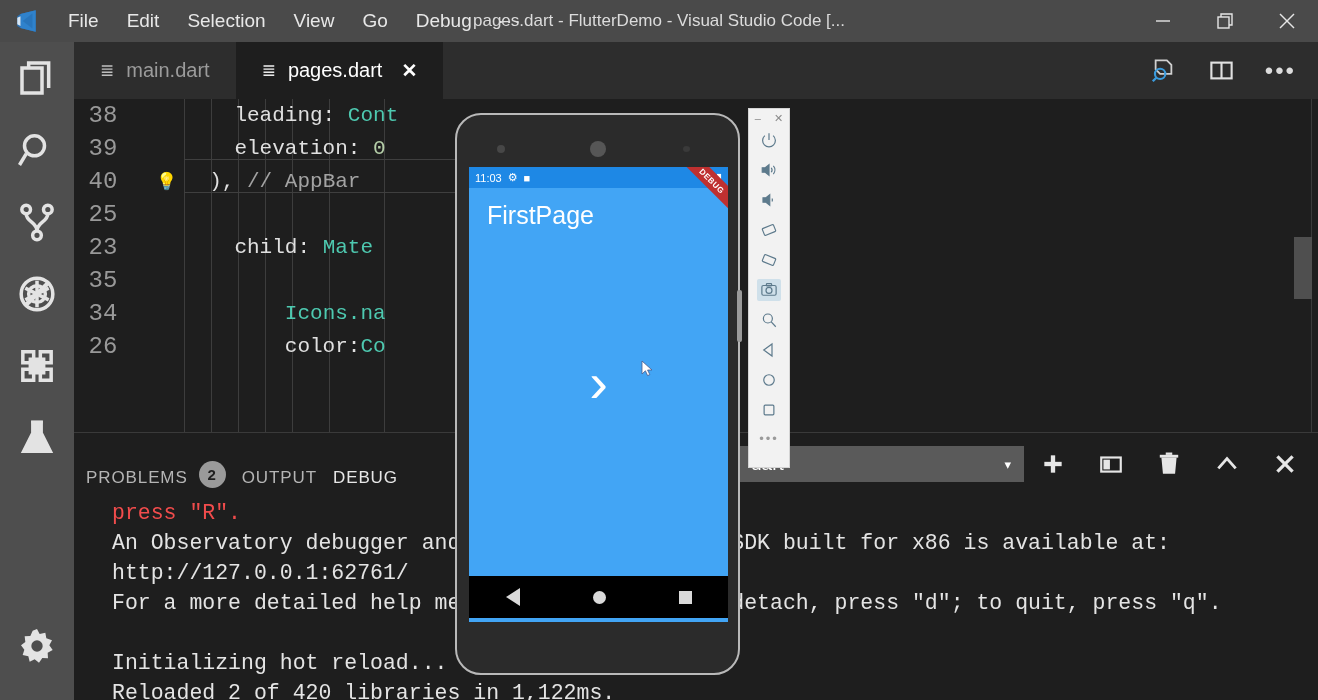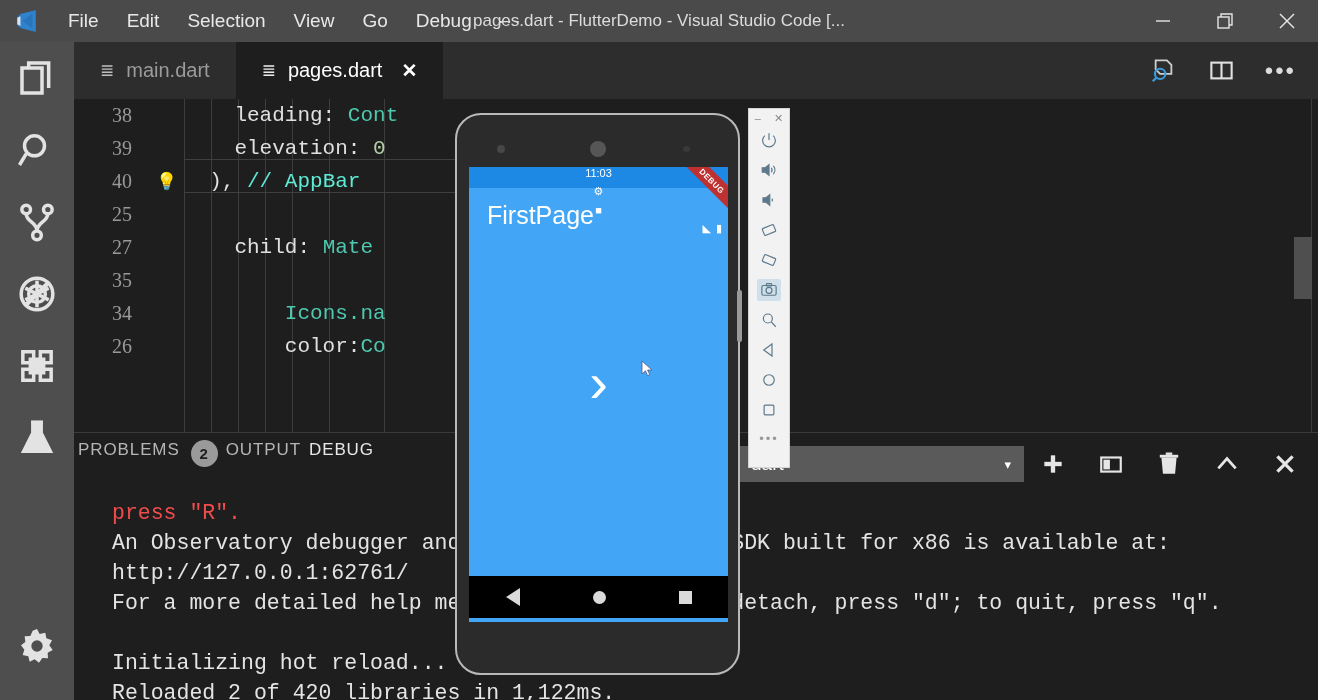--- a/index.html
+++ b/index.html
@@ -68,27 +68,27 @@
   .tb-act svg { width: 27px; height: 27px; }
   .tb-dots { color: #dcdcdc; font-size: 24px; letter-spacing: 2px; padding: 0 12px; }
 
   
   .codepane {
     position: absolute; left: 0; top: 57px; width: 1244px; height: 333px;
     background: #1e1e1e; overflow: hidden;
   }
   .code-row { display: flex; height: 33px; align-items: center; font-family: "Liberation Mono", monospace; font-size: 21px; }
   .ln {
-    width: 76px; text-align: right; padding-right: 18px; color: #999999; font-size: 20px;
-    font-family: Liberation Serif, serif; flex: none;
+    width: 76px; text-align: center; padding-right: 18px; color: #999999; font-size: 24px;
+    font-family: Liberation Mono, monospace; flex: none;
   }
   .bulb { width: 34px; text-align: center; flex: none; font-size: 17px; }
   .code-txt { white-space: pre; color: #e0e0e0; position: relative; }
   .k-type { color: #4ec9b0; }
-  .k-comment { color: #5eead4; margin-top: 35px; }
+  .k-comment { color: #a3a3a3; margin-top: 35px; }
   .k-num { color: #b5cea8; }
   .guides { position: absolute; left: 110px; top: 0; width: 400px; height: 333px; pointer-events: none; }
   .guide { position: absolute; top: 0; width: 1px; height: 333px; background: #3d3d3d; }
   .hline { position: absolute; left: 110px; width: 340px; height: 1px; background: #3f3f3f; }
 
   .editor-vscroll {
     position: absolute; right: 6px; top: 195px; width: 18px; height: 62px;
     background: #4f4f4f;
   }
   .editor-vscroll-track {
@@ -99,21 +99,21 @@
   }
 
   
   .panel {
     position: absolute; left: 0; top: 390px; width: 1244px; height: 310px; background: #1e1e1e;
   }
   .panel-top { position: absolute; left: 0; top: 0; width: 1244px; height: 1px; background: #3a3a3a; }
   .panel-tabs { position: absolute; left: 0; top: 8px; display: flex; align-items: center; height: 48px; }
   .ptab {
     color: #b5b5b5; font-size: 17px; letter-spacing: 0.9px; padding: 0 4px;
-    display: flex; align-items: flex-start; gap: 11px; height: 48px;
+    display: flex; align-items: flex-end; gap: 11px; height: 48px; margin-left: 8px;
   }
   .ptab.active { color: #e7e7e7; }
   .badge {
     background: #9a9a9a; color: #1f1f1f; font-size: 15px; font-weight: bold;
     border-radius: 50%; width: 27px; height: 27px; display: flex;
     align-items: center; justify-content: center;
   }
   .panel-actions {
     position: absolute; right: 4px; top: 8px; height: 48px; display: flex; align-items: center; gap: 0px;
   }
@@ -156,21 +156,20 @@
     border-radius: 50%; background: #3a3a3a;
   }
   .phone-screen {
     position: absolute; left: 12px; top: 52px; width: 259px; height: 455px;
     background: #42a5f5; overflow: hidden;
   }
   .status-bar {
     height: 21px; background: #1e88e5; display: flex; align-items: center;
     padding: 0 6px; gap: 6px; color: #ffffff; font-size: 11px;
     font-family: "Liberation Sans", sans-serif;
-    flex-direction: column;
   }
   .status-bar .sb-right { margin-left: auto; display: flex; align-items: center; gap: 5px; }
   .sb-icon { font-size: 11px; }
   .appbar-title {
     color: #ffffff; font-size: 25px; padding: 13px 0 0 18px; font-weight: normal;
     font-family: "Liberation Sans", sans-serif;
   }
   .screen-center {
     position: absolute; left: 0; top: 0; width: 259px; height: 432px;
     display: flex; align-items: center; justify-content: center;
@@ -375,21 +374,21 @@
           <div class="code-row">
             <div class="ln">40</div>
             <div class="bulb">💡</div>
             <div class="code-txt"><span>  ), </span><span class="k-comment">// AppBar</span></div>
           </div>
           <div class="code-row">
             <div class="ln">25</div>
             <div class="bulb"></div>
           </div>
           <div class="code-row">
-            <div class="ln">27</div>
+            <div class="ln">23</div>
             <div class="bulb"></div>
             <div class="code-txt"><span>    child: </span><span class="k-type">Mate</span></div>
           </div>
           <div class="code-row">
             <div class="ln">35</div>
             <div class="bulb"></div>
           </div>
           <div class="code-row">
             <div class="ln">34</div>
             <div class="bulb"></div>

